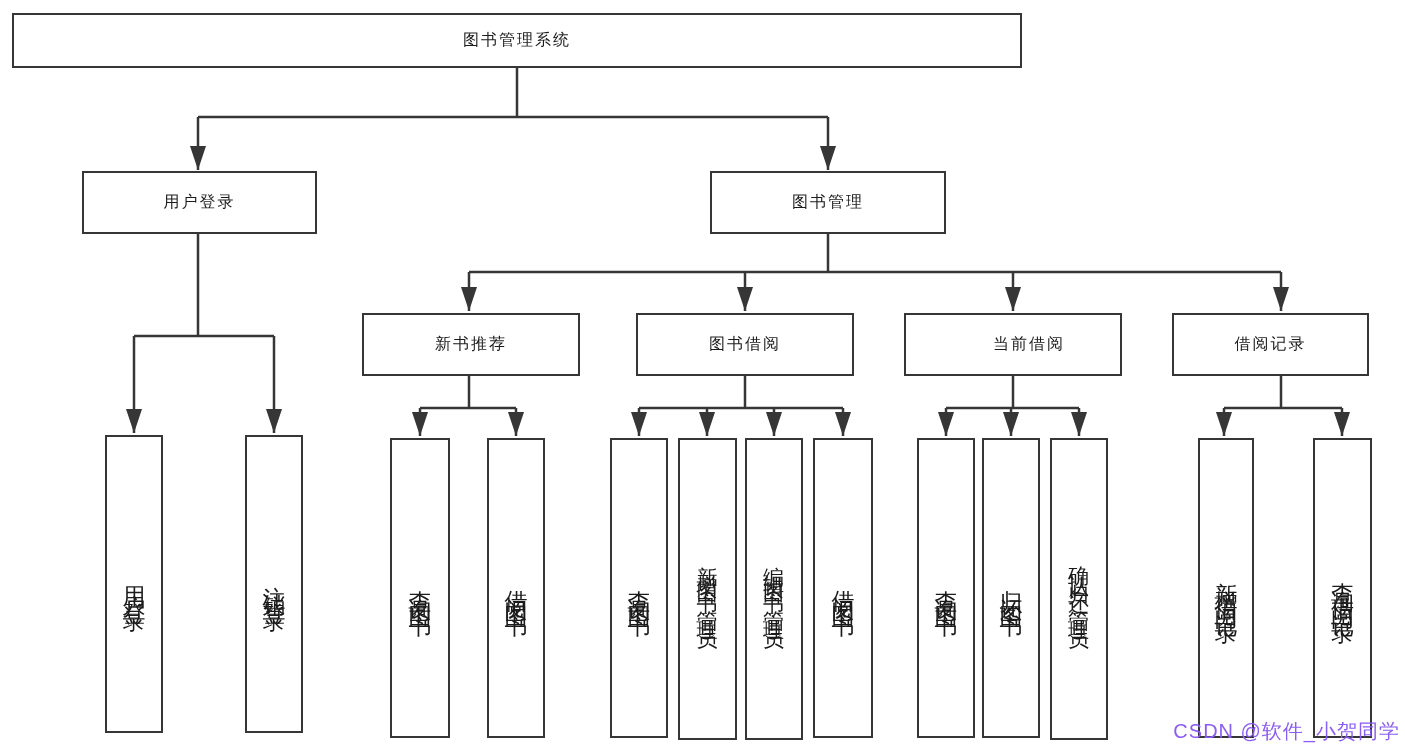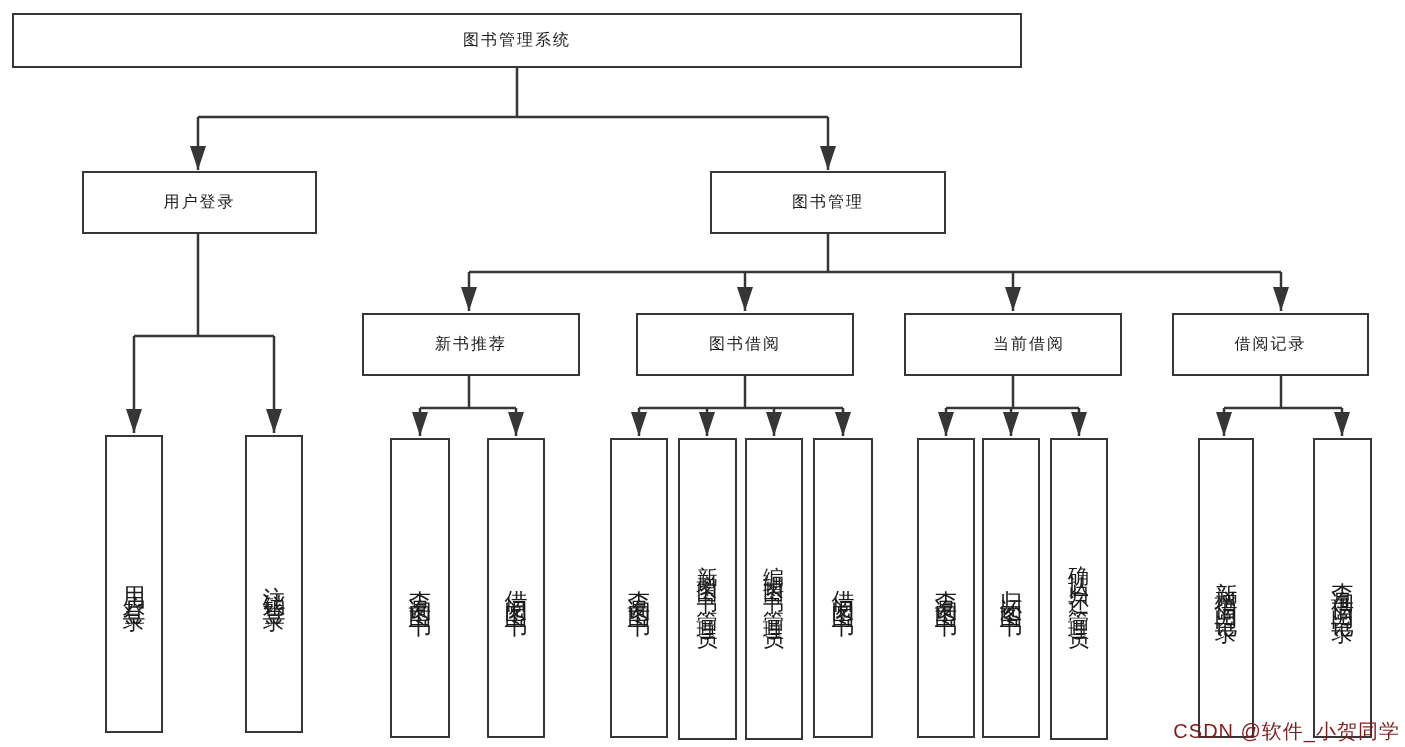--- a/index.html
+++ b/index.html
@@ -41,21 +41,21 @@
   .leaf.long {
     font-size: 21px;
     letter-spacing: 9px;
   }
   .watermark {
     position: absolute;
     right: 5px;
     bottom: 2px;
     font-size: 20px;
     letter-spacing: 1px;
-    color: #7f1d1d;
+    color: #8b5cf6;
     white-space: nowrap;
   }
 </style>
 </head>
 <body>
 
 <div class="stage">
 
   <svg class="wires" viewBox="0 0 1405 747">
     <defs>

